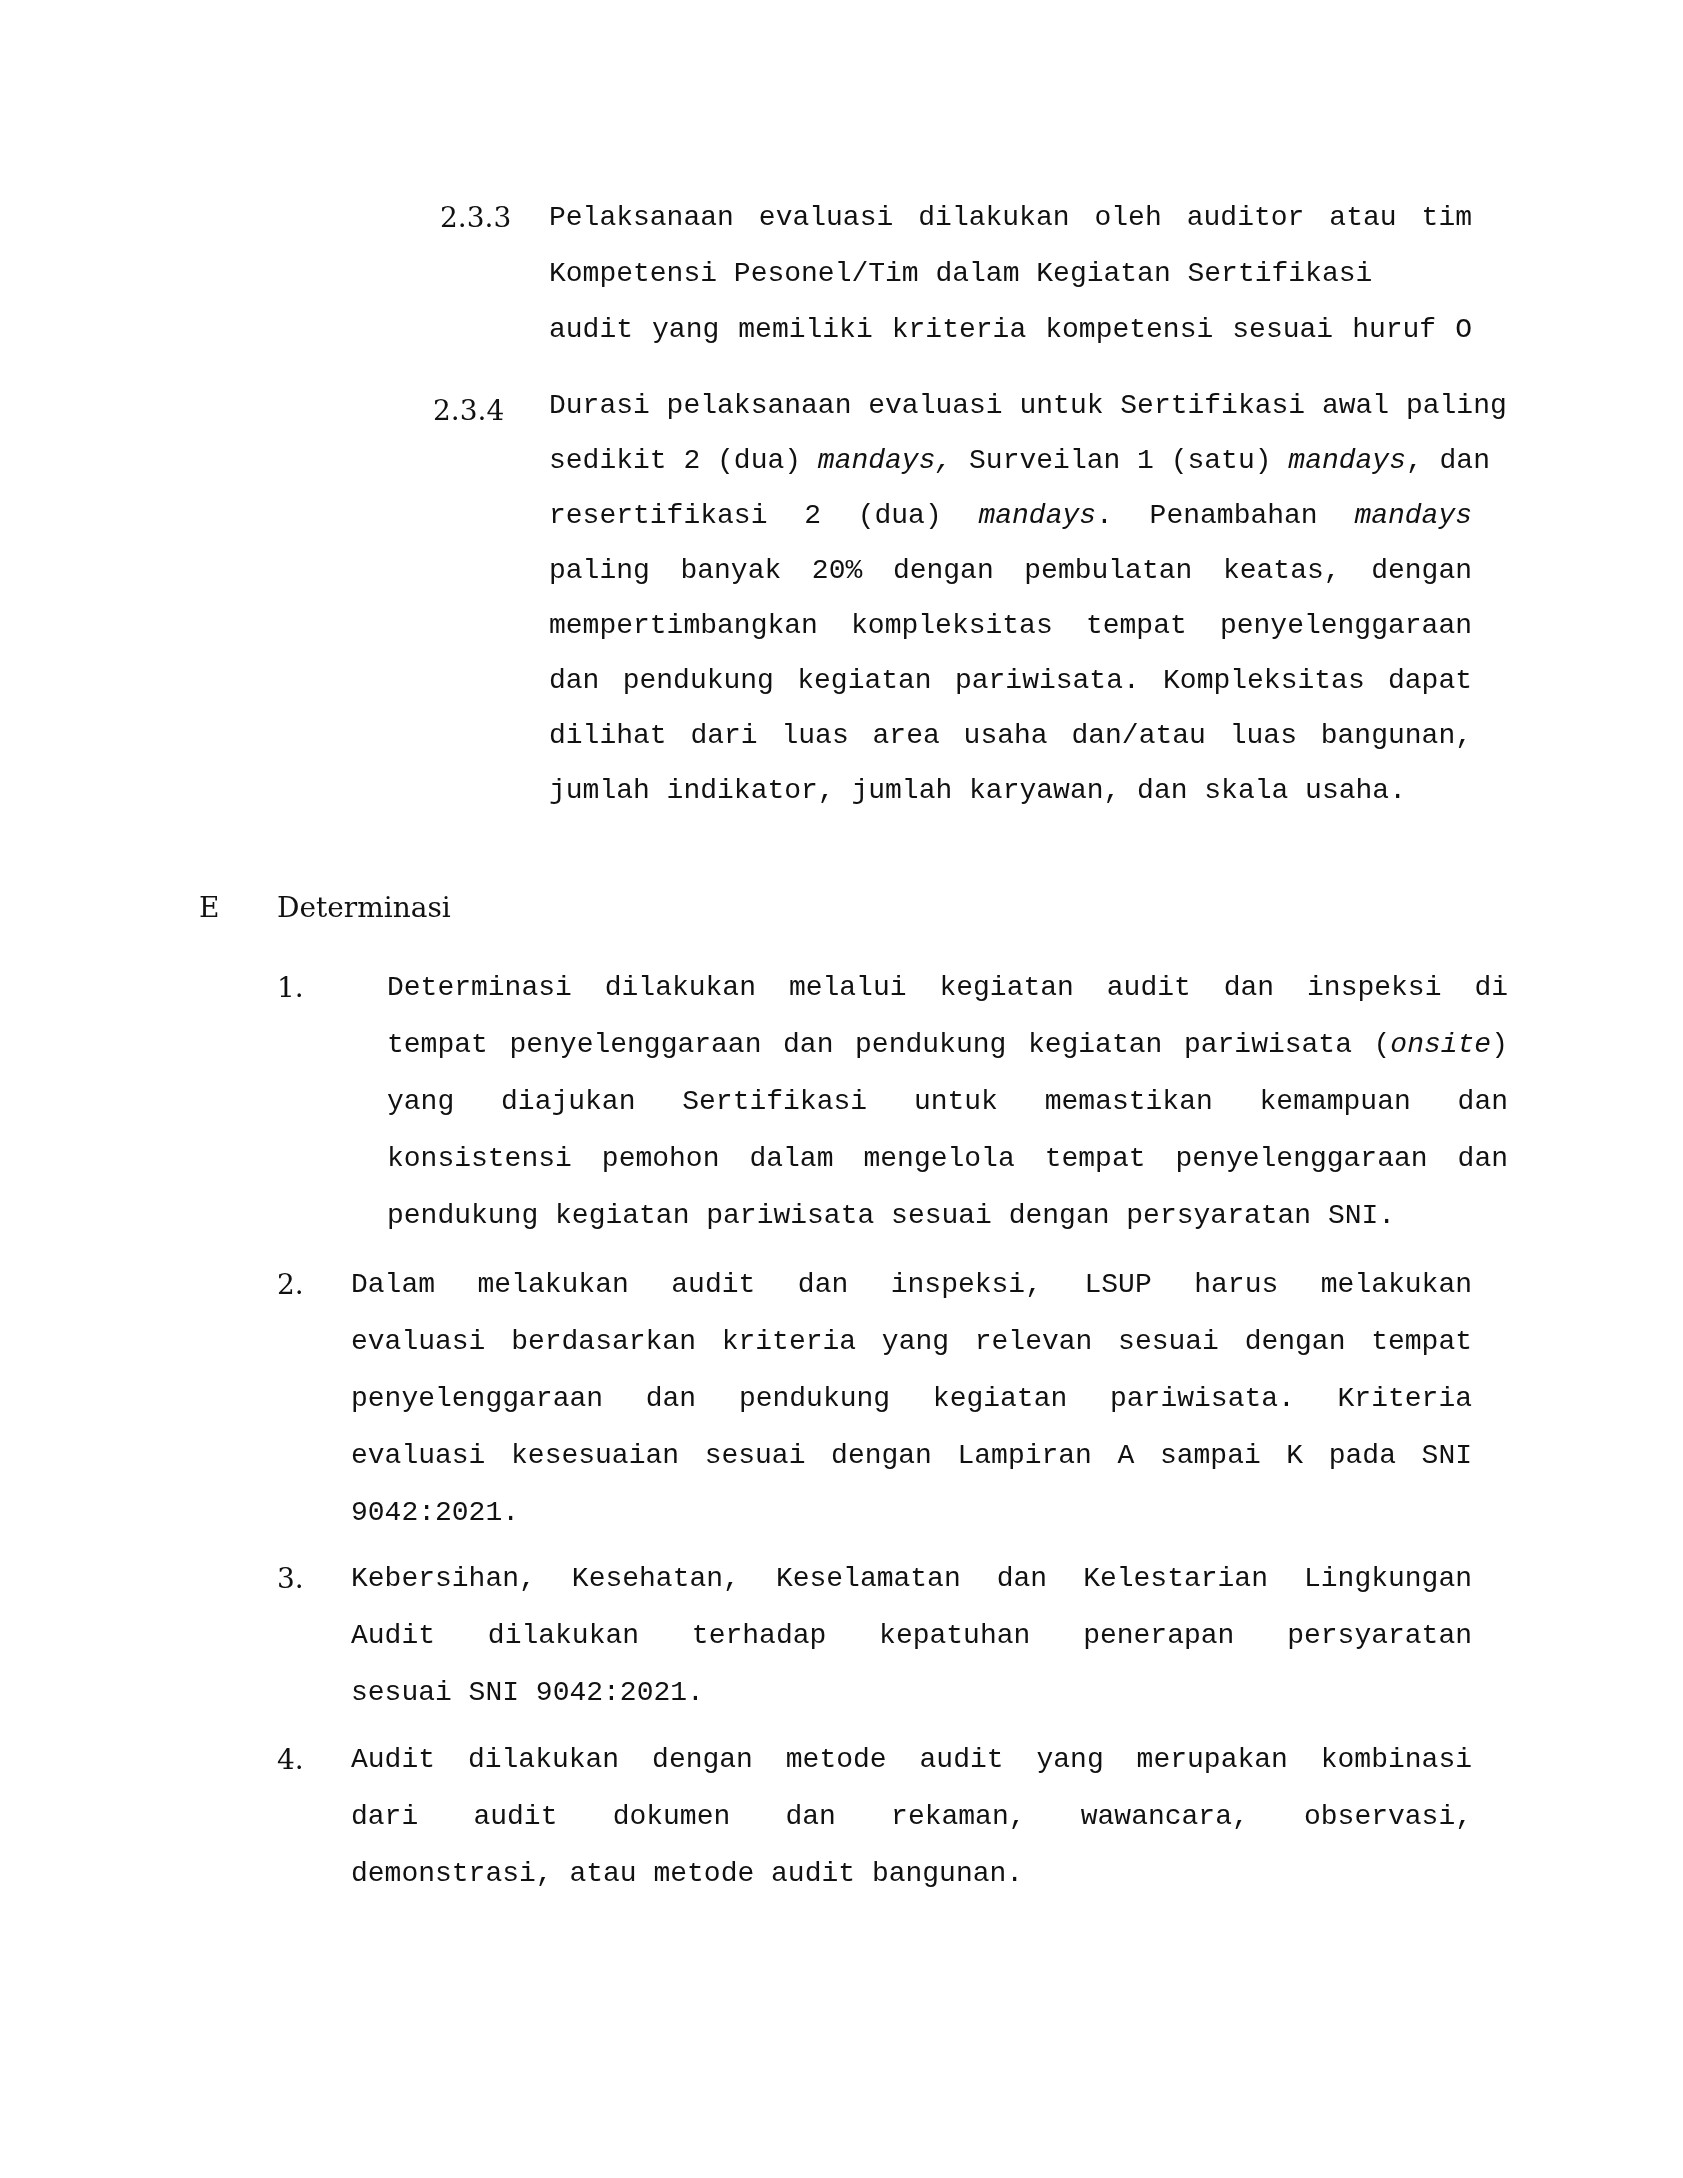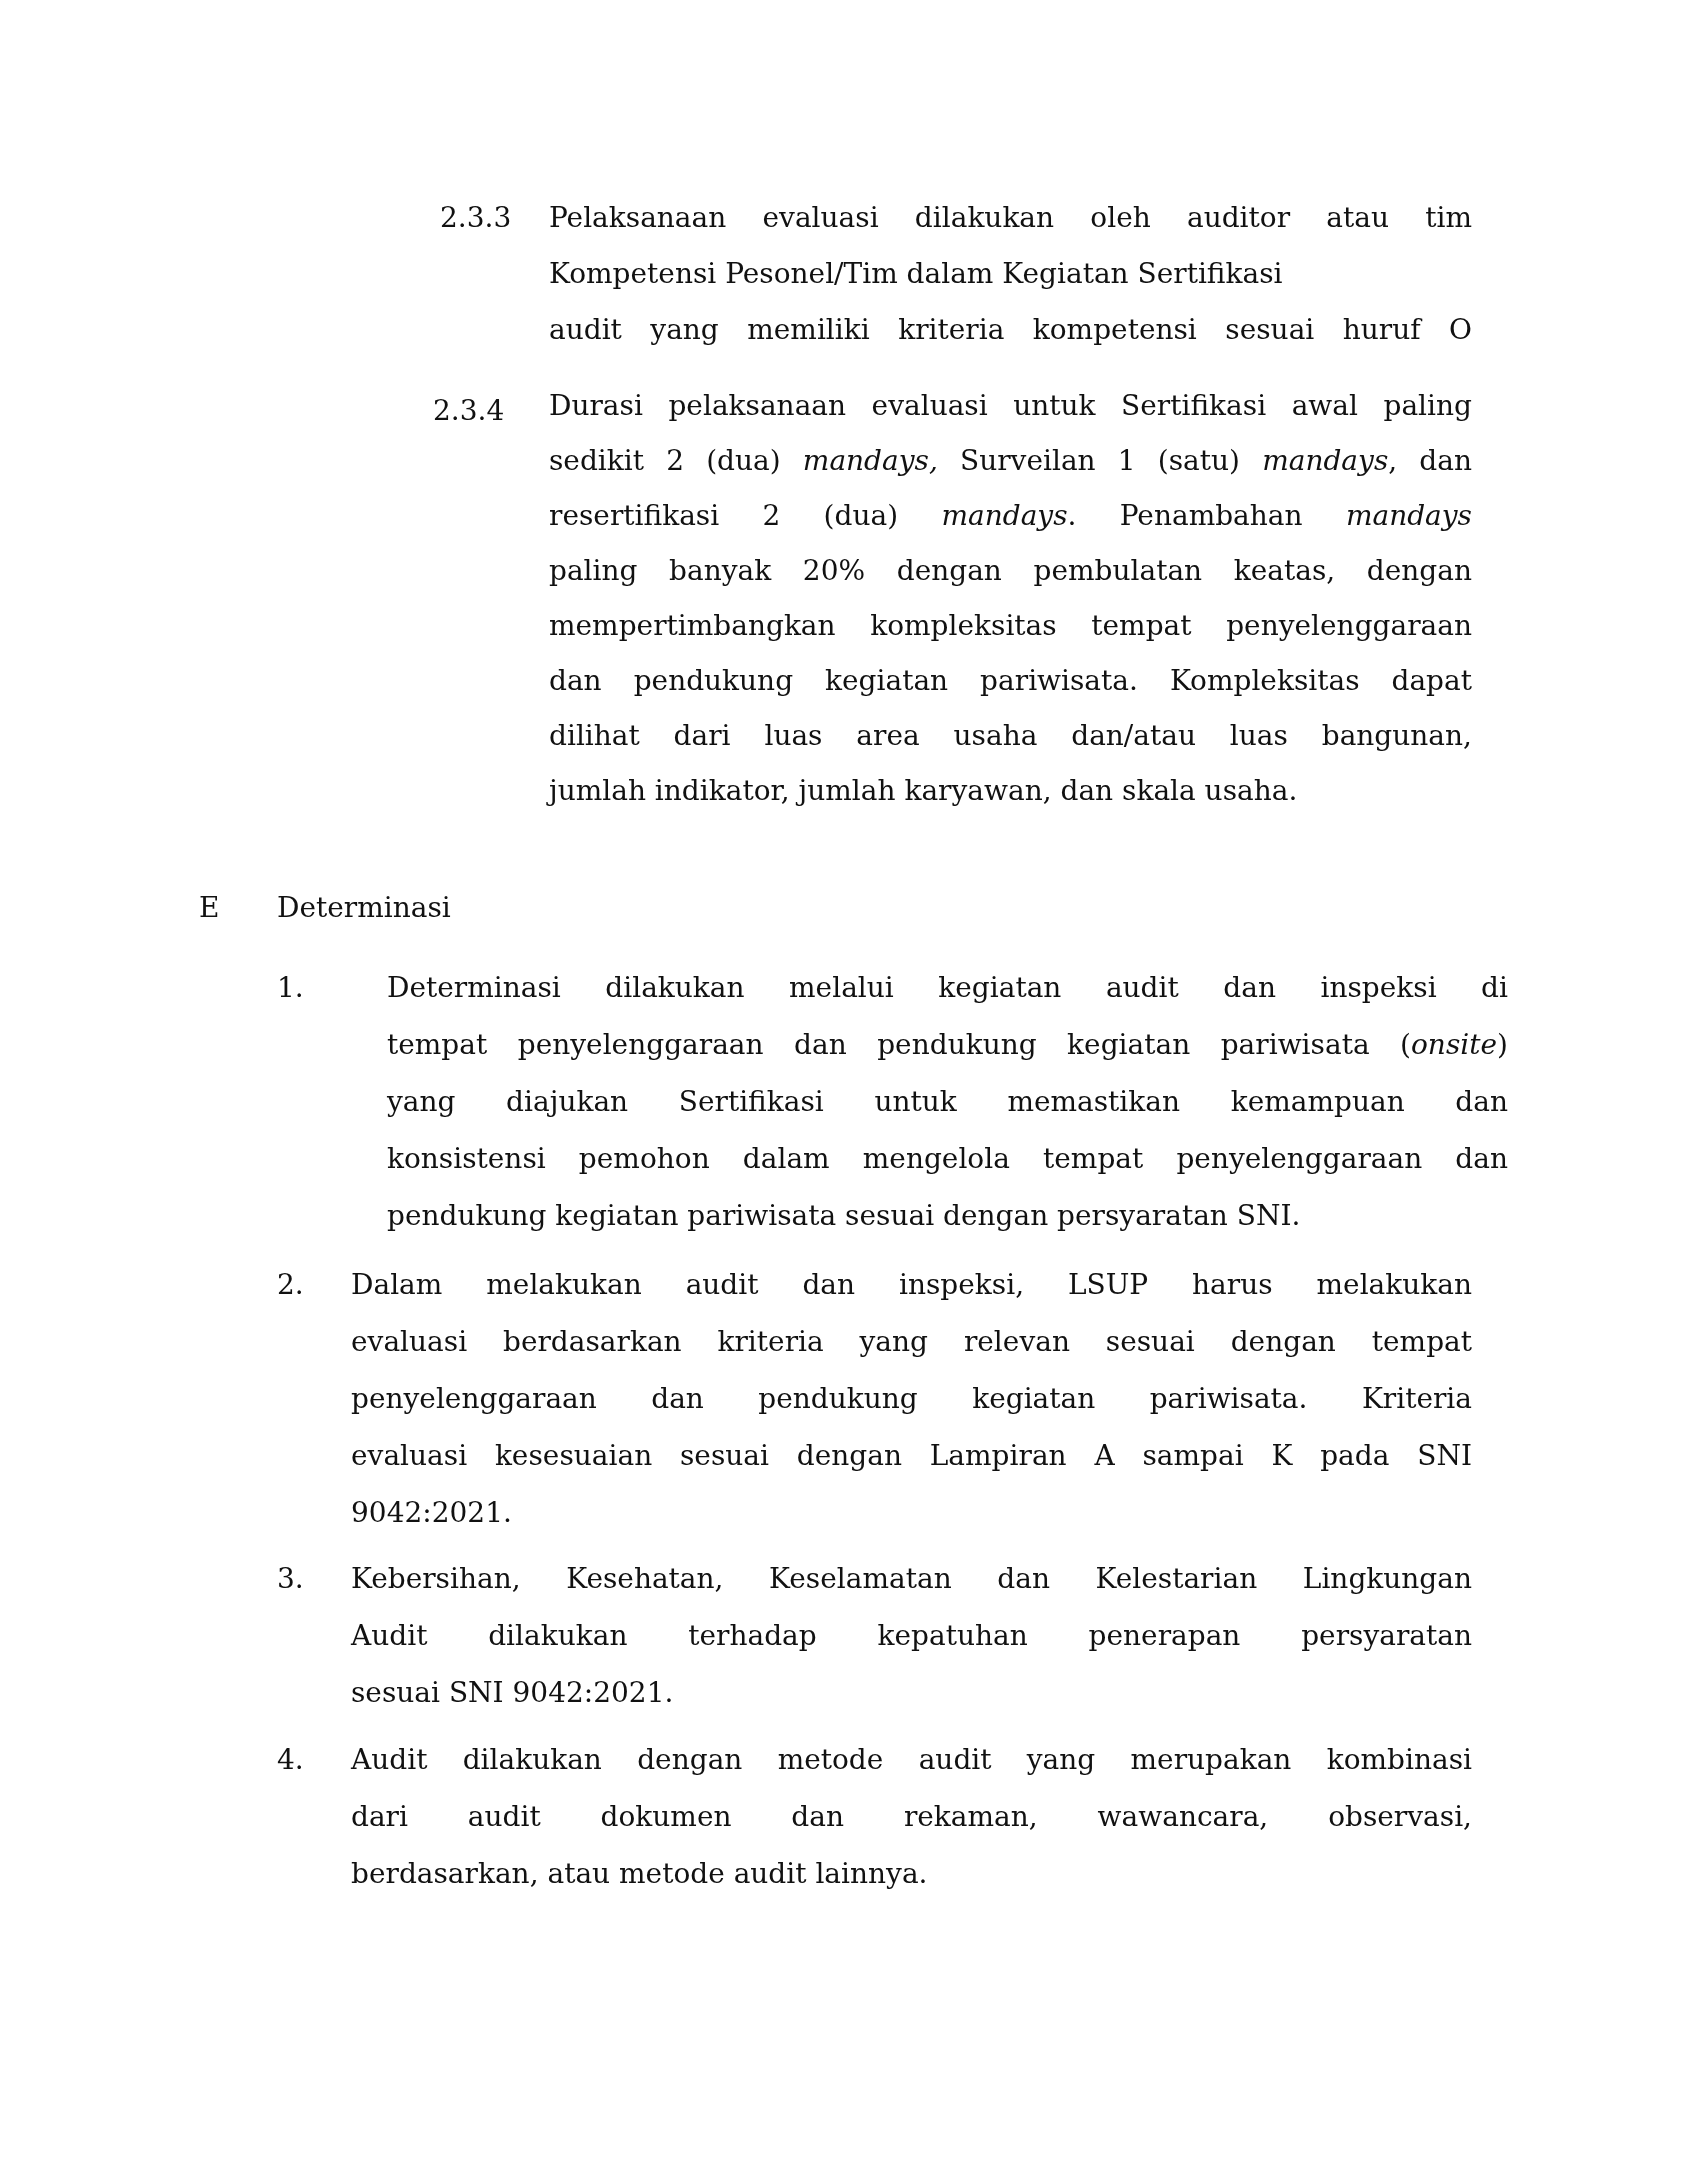--- a/index.html
+++ b/index.html
@@ -1,20 +1,20 @@
 <!DOCTYPE html>
 <html><head>
 <meta charset="utf-8">
 <style>
   html, body { margin: 0; padding: 0; background: #ffffff; }
   body { width: 1683px; height: 2178px; position: relative; overflow: hidden;
          font-family: "DejaVu Serif", "Liberation Serif", serif; color: #111111; font-size: 28px; }
   .block { position: absolute; }
   .num { position: absolute; white-space: nowrap; line-height: 57px; }
-  .body { position: absolute; }
+  .body { position: absolute; font-family: Liberation Mono, monospace; }
   .line { display: block; white-space: nowrap; line-height: 57px; text-align: justify; text-align-last: justify; }
   .line.last { text-align: left; text-align-last: left; }
   .tight .line, .tight .num { line-height: 56px; }
   i, em { font-style: italic; }
 </style>
 </head>
 <body>
 
 <div class="block tight" style="left:0; top:190px;">
   <span class="num" style="left:440px; top:0;">2.3.3</span>
@@ -73,16 +73,16 @@
       <span class="line">Audit dilakukan terhadap kepatuhan penerapan persyaratan</span>
       <span class="line last">sesuai SNI 9042:2021.</span>
     </div>
 </div>
 
 <div class="block" style="left:0; top:1731px;">
   <span class="num" style="left:277px; top:0;">4.</span>
   <div class="body" style="left:351px; top:0; width:1121px;">
       <span class="line">Audit dilakukan dengan metode audit yang merupakan kombinasi</span>
       <span class="line">dari audit dokumen dan rekaman, wawancara, observasi,</span>
-      <span class="line last">berdasarkan, atau metode audit lainnya.</span>
+      <span class="line last">demonstrasi, atau metode audit bangunan.</span>
     </div>
 </div>
 
 
 </body></html>

